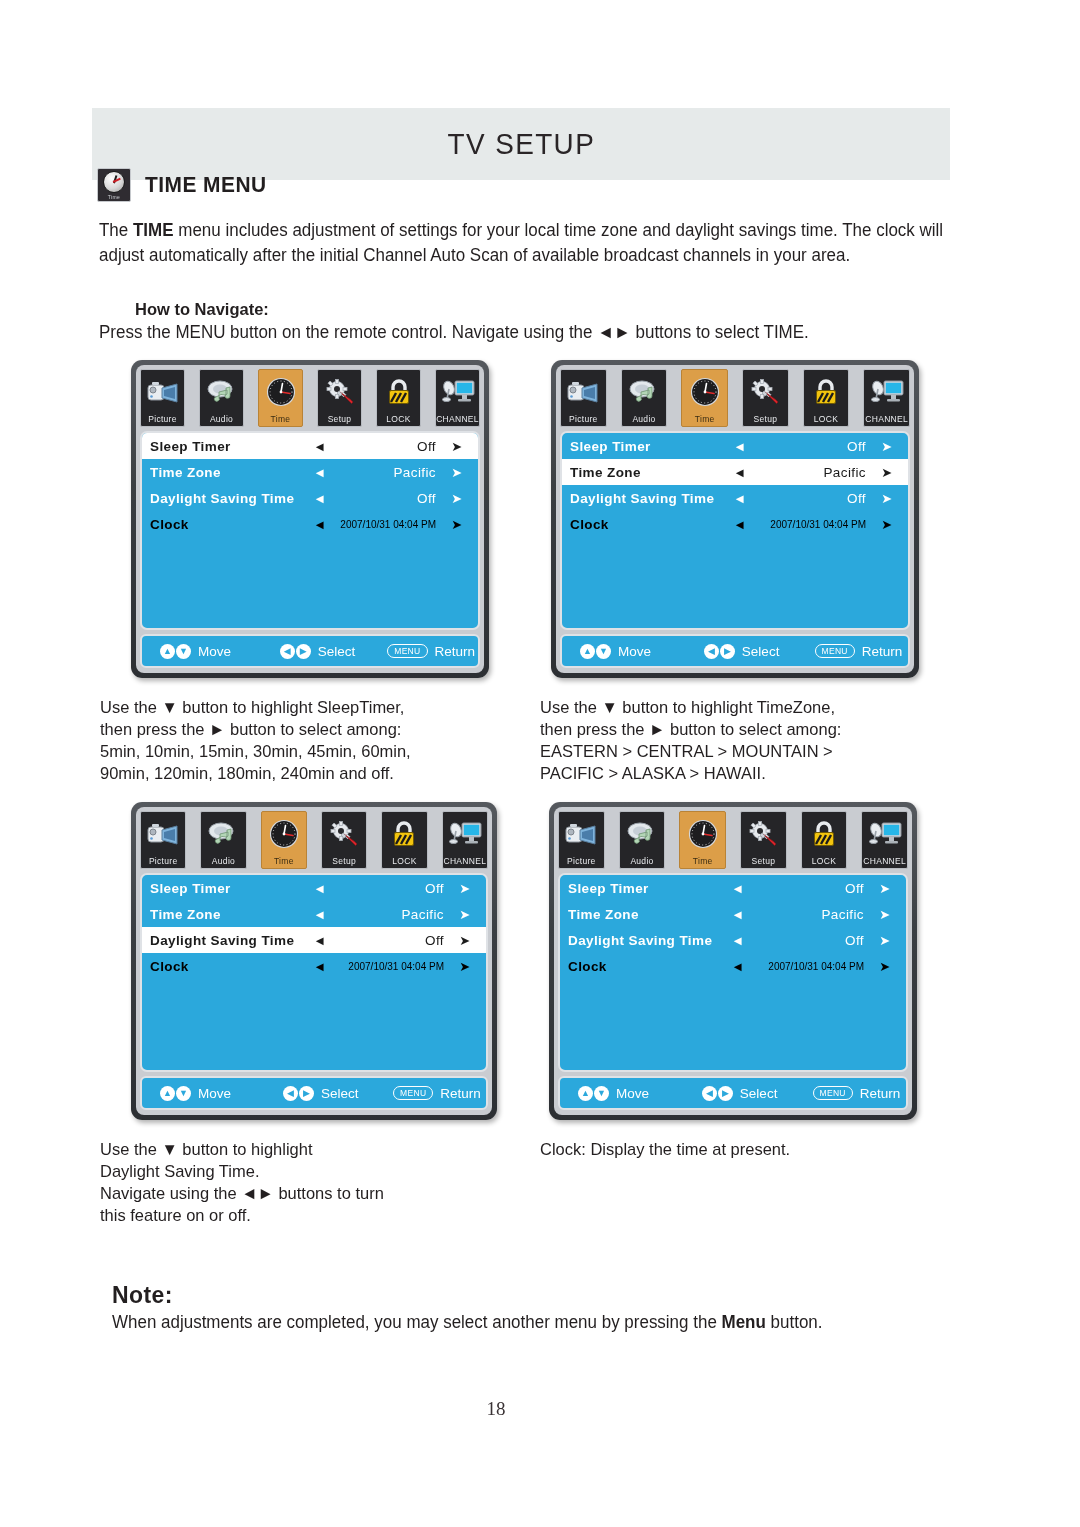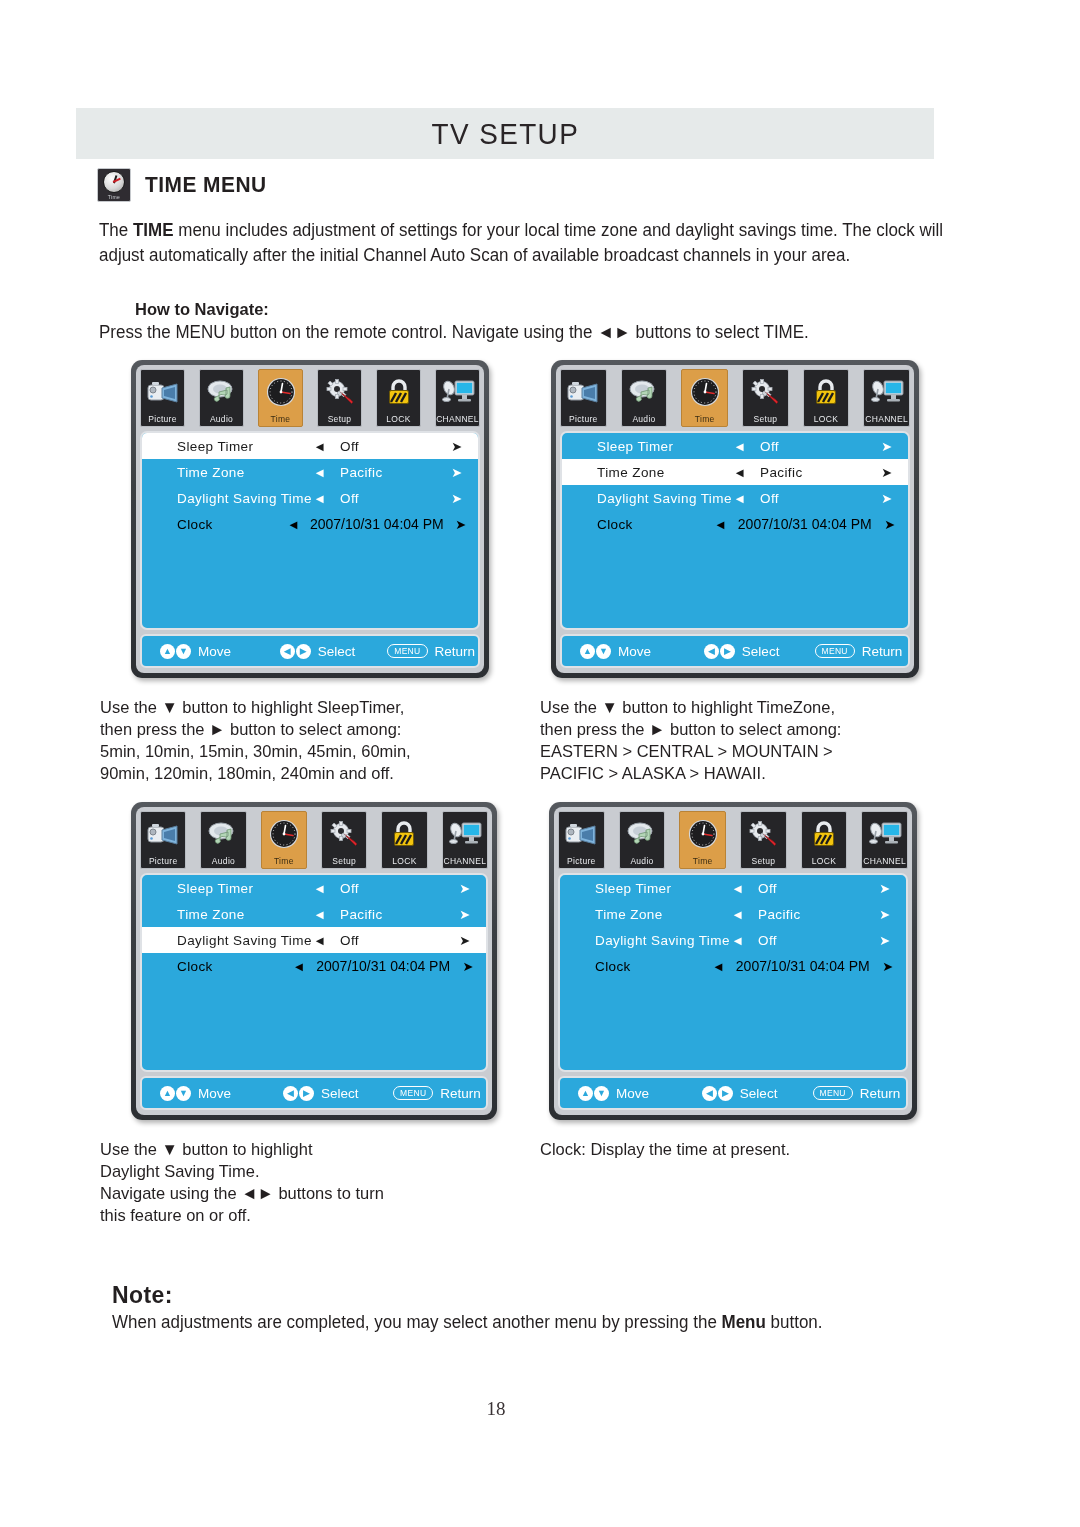--- a/index.html
+++ b/index.html
@@ -7,22 +7,22 @@
     width: 1080px; height: 1527px;
     background: #ffffff;
     font-family: "Liberation Sans", sans-serif;
     color: #231f20;
     overflow: hidden;
   }
   .page { position: relative; width: 1080px; height: 1527px; }
 
   
   .title-band {
-    position: absolute; left: 76px; top: 108px;
-    width: 858px; height: 51px;
+    position: absolute; left: 92px; top: 108px;
+    width: 858px; height: 72px;
     background: #e6eaea;
     display: flex; align-items: center; justify-content: center;
   }
   .title-band .t {
     font-family: "Liberation Sans", sans-serif;
     font-size: 30px; font-weight: 400; letter-spacing: 1.5px;
     color: #2a2527; transform: scaleX(0.93);
   }
 
   
@@ -95,24 +95,24 @@
   .rows-wrap {
     flex: 1; background: #2ba8dc; border-radius: 7px;
     border: 2px solid #dfe2e6; overflow: hidden; display: flex; flex-direction: column;
   }
   .row {
     height: 26px; display: flex; align-items: center;
     font-size: 13.5px; color: #ffffff; letter-spacing: .4px; position: relative;
   }
   .row.sel { background: #ffffff; color: #1b1b1b; }
   .row.dim { color: #000000; }
-  .row .name { width: 158px; padding-left: 35px; white-space: nowrap; }
+  .row .name { width: 158px; padding-left: 8px; white-space: nowrap; font-weight: bold; }
   .row .la { width: 40px; text-align: center; font-size: 13px; }
-  .row .val { flex: 1; text-align: left; white-space: nowrap; }
-  .row .val.small { font-size: 14px; letter-spacing: 0; }
+  .row .val { flex: 1; text-align: right; white-space: nowrap; }
+  .row .val.small { font-size: 10px; letter-spacing: 0; }
   .row .ra { width: 42px; text-align: center; font-size: 13px; }
 
   .statusbar {
     height: 34px; background: #2ba8dc; border-radius: 6px;
     border: 2px solid #dfe2e6;
     display: flex; align-items: center; color: #ffffff; font-size: 13.5px;
   }
   .statusbar .seg { display: flex; align-items: center; gap: 7px; }
   .seg1 { padding-left: 18px; width: 41%; }
   .seg2 { width: 32%; }

